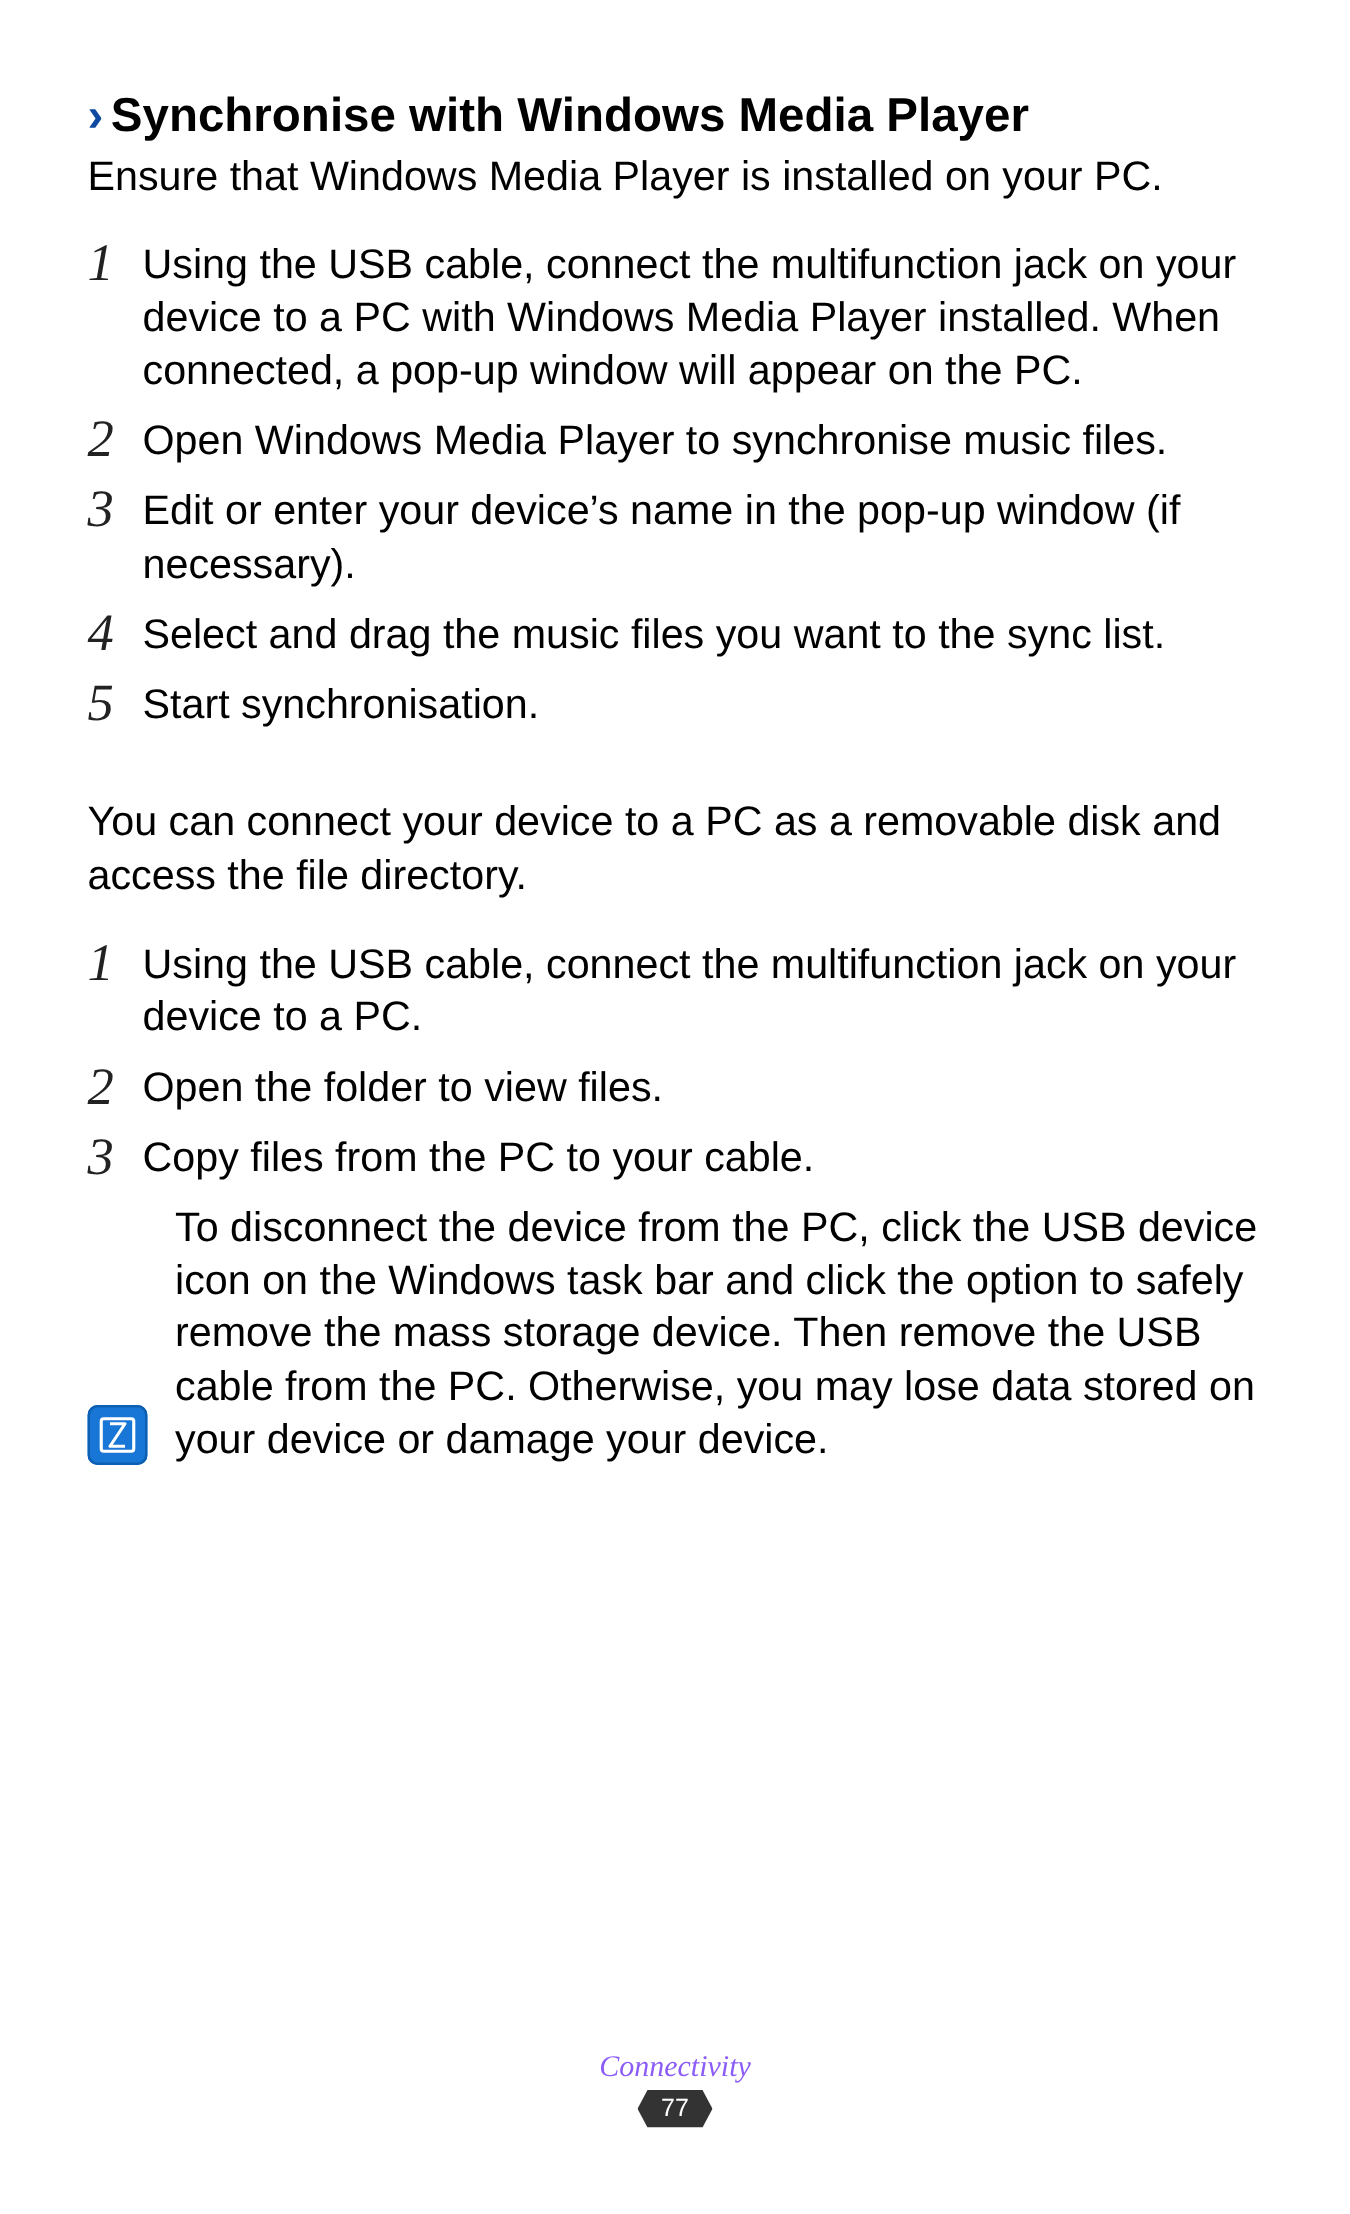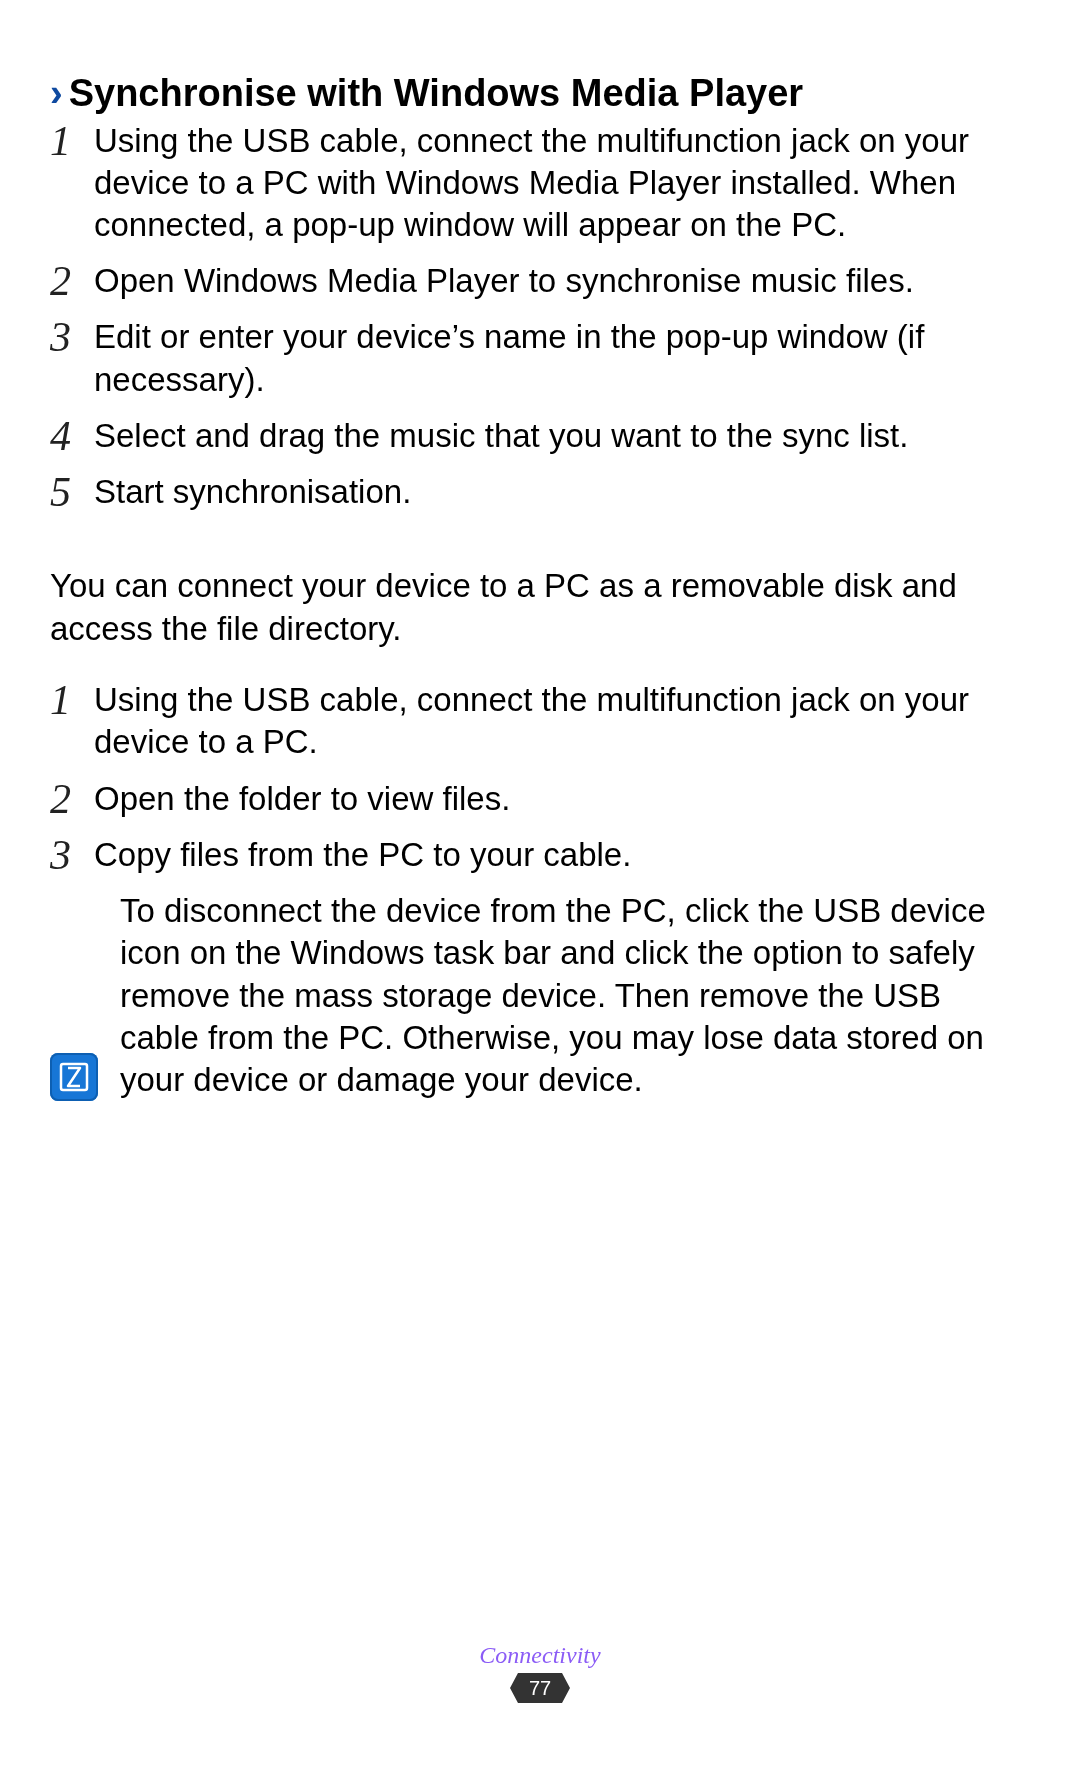--- a/index.html
+++ b/index.html
@@ -5,21 +5,21 @@
   html, body {
     margin: 0;
     padding: 0;
     background: #fff;
     font-family: "Segoe UI", "Helvetica Neue", Arial, sans-serif;
   }
   .page {
     width: 1080px;
     height: 1771px;
     box-sizing: border-box;
-    padding: 70px 70px 0 50px;
+    padding: 70px 70px 0 70px;
     position: relative;
     color: #000;
   }
   .section-heading {
     font-size: 38px;
     font-weight: 700;
     margin: 0 0 2px 0;
     line-height: 1.25;
   }
   .section-heading .marker {
@@ -124,37 +124,38 @@
   }
 </style>
 </head>
 <body>
 
 <div class="page">
 
   <h2 class="section-heading">
     <span class="marker">›</span><span>Synchronise with Windows Media Player</span>
   </h2>
+  <p class="section-intro">Ensure that Windows Media Player is installed on your PC.</p>
 
   <div class="steps">
     <div class="step">
       <div class="step-num">1</div>
       <div class="step-text">Using the USB cable, connect the multifunction jack on your device to a PC with Windows Media Player installed. When connected, a pop-up window will appear on the PC.</div>
     </div>
     <div class="step">
       <div class="step-num">2</div>
       <div class="step-text">Open Windows Media Player to synchronise music files.</div>
     </div>
     <div class="step">
       <div class="step-num">3</div>
       <div class="step-text">Edit or enter your device’s name in the pop-up window (if necessary).</div>
     </div>
     <div class="step">
       <div class="step-num">4</div>
-      <div class="step-text">Select and drag the music that you want to the sync list.</div>
+      <div class="step-text">Select and drag the music files you want to the sync list.</div>
     </div>
     <div class="step">
       <div class="step-num">5</div>
       <div class="step-text">Start synchronisation.</div>
     </div>
   </div>
 
   <p class="section-intro">You can connect your device to a PC as a removable disk and access the file directory.</p>
 
   <div class="steps" style="margin-bottom:10px;">

